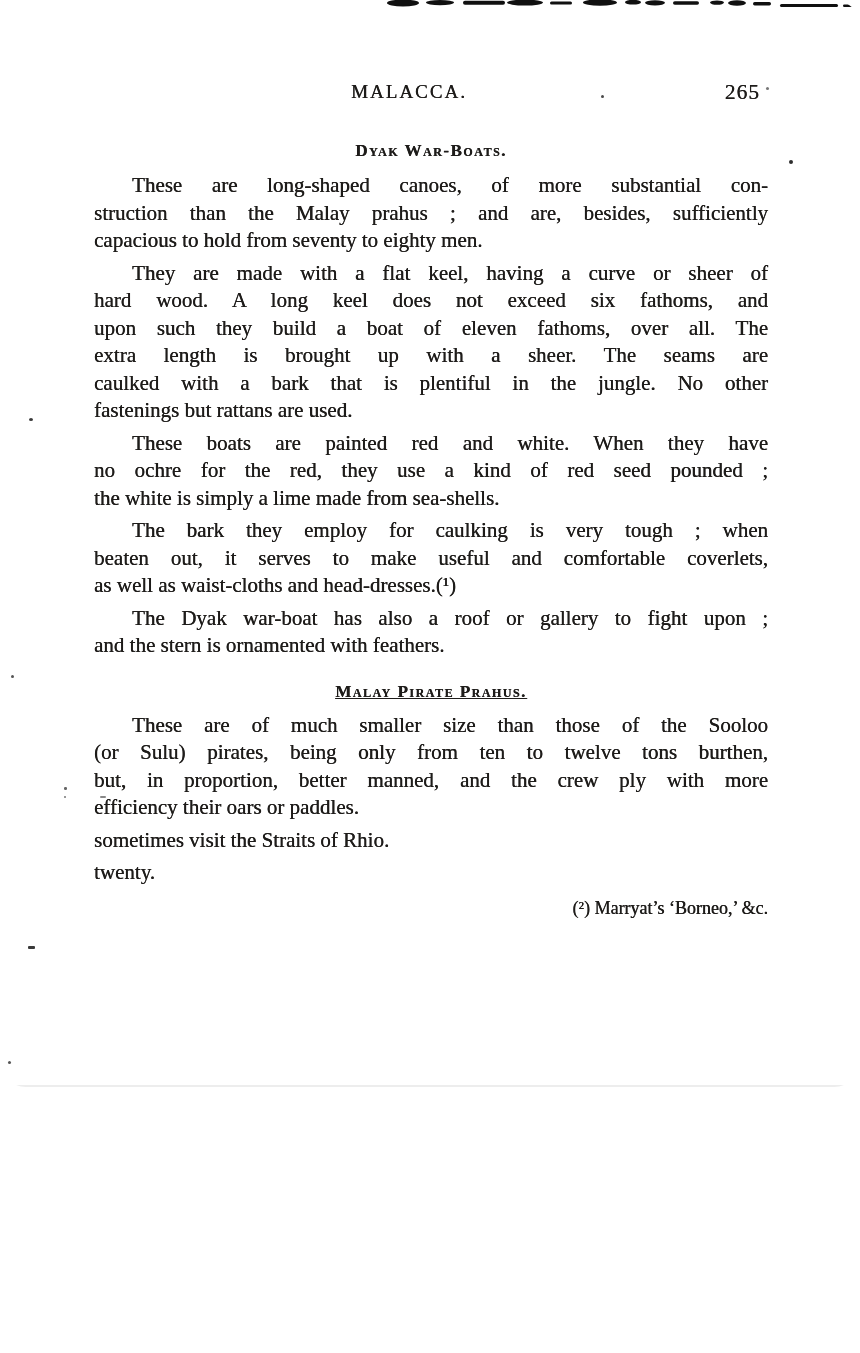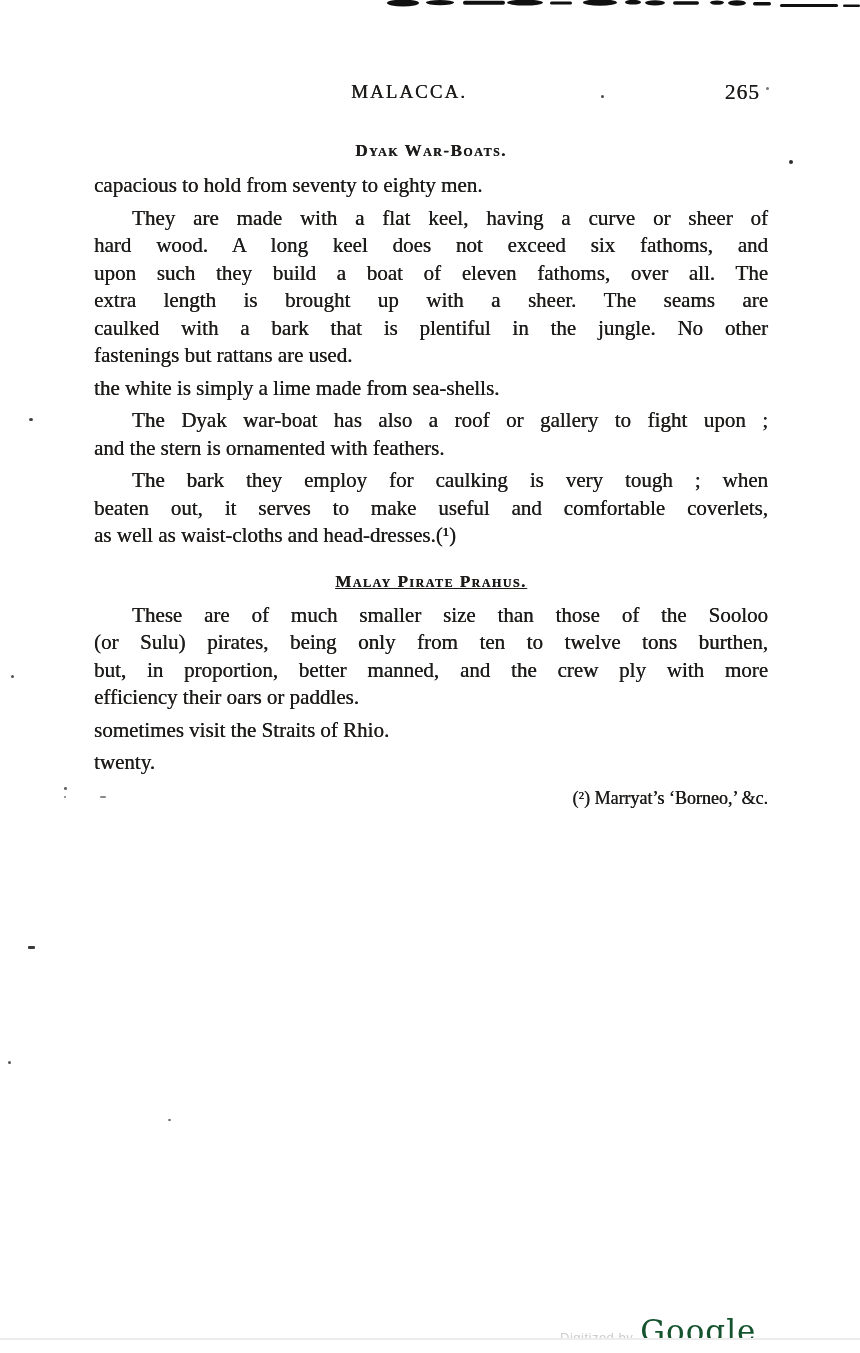--- a/index.html
+++ b/index.html
@@ -1,23 +1,24 @@
 <!DOCTYPE html>
 <html><head>
 <meta charset="utf-8">
 <style>
   html, body { margin: 0; padding: 0; background: #ffffff; }
   .page {
     position: relative;
     width: 860px;
-    height: 1340px;
+    height: 1087px;
     background: #ffffff;
     overflow: hidden;
     font-family: "Liberation Serif", "DejaVu Serif", serif;
     color: #1e1c1a;
+    border-radius: 26px;
   }
   .column {
     position: absolute;
     left: 94px;
     top: 80px;
     width: 674px;
     font-size: 21px;
     line-height: 27.5px;
     text-shadow: 0.3px 0 0 currentColor; 
   }
@@ -99,41 +100,45 @@
   <div class="column">
 
     <div class="running-header">
       <span class="rh-title">MALACCA.</span>
       <span class="rh-num">265</span>
     </div>
 
     <div class="heading">Dyak War-Boats.</div>
 
     <p class="para">
+      <span class="pl">These are long-shaped canoes, of more substantial con-
+struction than the Malay prahus ; and are, besides, sufficiently</span>
       <span class="pz">capacious to hold from seventy to eighty men.</span>
     </p>
     <p class="para">
       <span class="pl">They are made with a flat keel, having a curve or sheer of
 hard wood. A long keel does not exceed six fathoms, and
 upon such they build a boat of eleven fathoms, over all. The
 extra length is brought up with a sheer. The seams are
 caulked with a bark that is plentiful in the jungle. No other</span>
       <span class="pz">fastenings but rattans are used.</span>
     </p>
     <p class="para">
+      <span class="pl">These boats are painted red and white. When they have
+no ochre for the red, they use a kind of red seed pounded ;</span>
       <span class="pz">the white is simply a lime made from sea-shells.</span>
-    </p>
-    <p class="para">
-      <span class="pl">The Dyak war-boat has also a roof or gallery to fight upon ;</span>
-      <span class="pz">and the stern is ornamented with feathers.</span>
     </p>
     <p class="para">
       <span class="pl">The bark they employ for caulking is very tough ; when
 beaten out, it serves to make useful and comfortable coverlets,</span>
       <span class="pz">as well as waist-cloths and head-dresses.(¹)</span>
+    </p>
+    <p class="para">
+      <span class="pl">The Dyak war-boat has also a roof or gallery to fight upon ;</span>
+      <span class="pz">and the stern is ornamented with feathers.</span>
     </p>
 
     <div class="heading h2">Malay Pirate Prahus.</div>
 
     <p class="para">
       <span class="pl">These are of much smaller size than those of the Sooloo
 (or Sulu) pirates, being only from ten to twelve tons burthen,
 but, in proportion, better manned, and the crew ply with more</span>
       <span class="pz">efficiency their oars or paddles.</span>
     </p>

